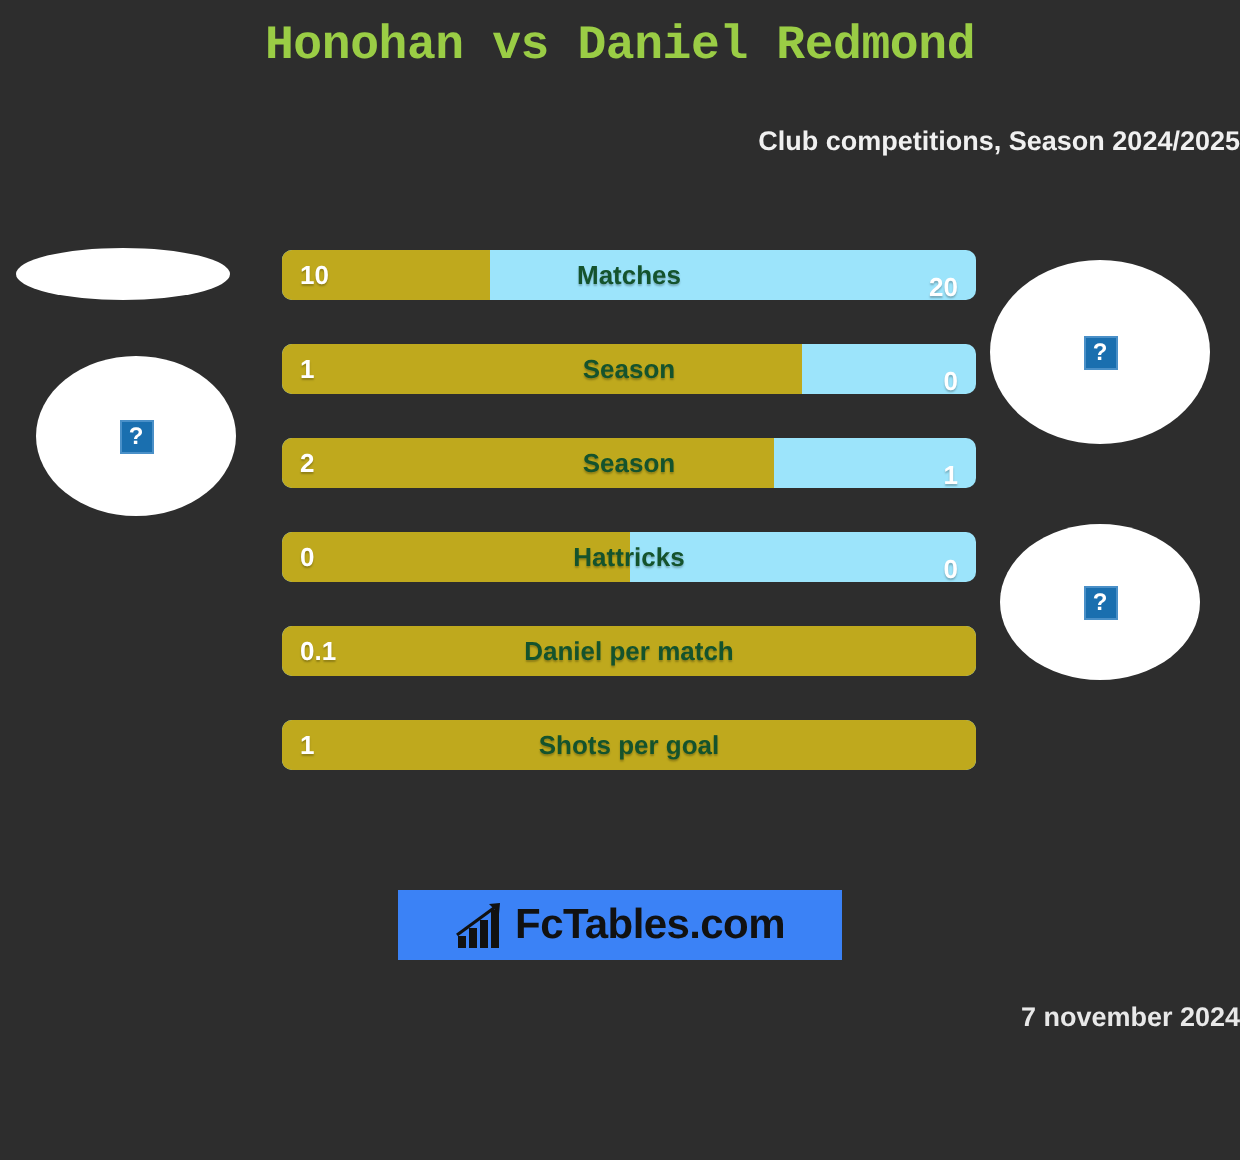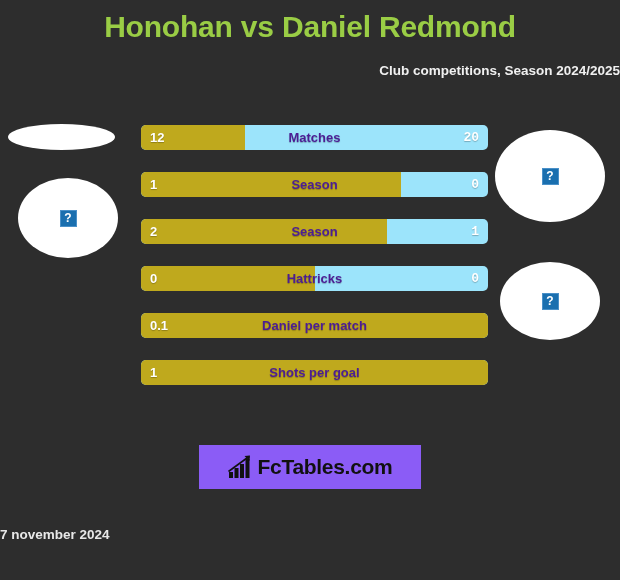--- a/index.html
+++ b/index.html
@@ -21,24 +21,24 @@
   }
 
   
   .title {
     position: absolute;
     top: 10px;
     left: 0;
     width: 620px;
     text-align: center;
     color: #9ACD45;
-    font-size: 30px;
+    font-size: 24px;
     font-weight: bold;
     letter-spacing: -0.2px;
-    font-family: Liberation Sans, sans-serif;
+    font-family: Liberation Mono, monospace;
     white-space: nowrap;
   }
   .subtitle {
     position: absolute;
     top: 63px;
     left: 0;
     width: 620px;
     text-align: right;
     color: #f0f0f0;
     font-size: 13.5px;
@@ -126,59 +126,59 @@
     background: #BFA91D;
   }
   .bar-label {
     position: absolute;
     left: 0;
     right: 0;
     top: 0;
     height: 24px;
     line-height: 25px;
     text-align: center;
-    color: #4c1d95;
+    color: #14532d;
     font-size: 13px;
     font-weight: bold;
     font-family: "Liberation Sans", sans-serif;
     text-shadow: 0 1px 1px rgba(0,0,0,0.25);
   }
   .bar-val-left {
     position: absolute;
     left: 9px;
     top: 0;
     height: 25px;
     line-height: 25px;
     color: #ffffff;
     font-size: 13px;
     font-weight: bold;
     font-family: "Liberation Sans", sans-serif;
     text-shadow: 0 1px 1px rgba(0,0,0,0.25);
   }
   .bar-val-right {
     position: absolute;
     right: 9px;
-    top: 0;
+    top: 6px;
     height: 25px;
     line-height: 25px;
     color: #ffffff;
     font-size: 13px;
     font-weight: bold;
-    font-family: Liberation Mono, monospace;
+    font-family: Liberation Sans, sans-serif;
     text-shadow: 0 1px 1px rgba(0,0,0,0.25);
   }
 
   
   .logo-box {
     position: absolute;
     left: 199px;
     top: 445px;
     width: 222px;
-    height: 44px;
-    background: #8b5cf6;
+    height: 35px;
+    background: #3b82f6;
     display: flex;
     align-items: center;
     justify-content: center;
     gap: 4px;
   }
   .logo-icon {
     display: block;
   }
   .logo-text {
     color: #111111;
@@ -187,26 +187,25 @@
     font-family: "Liberation Sans", sans-serif;
     letter-spacing: -0.3px;
   }
 
   
   .date {
     position: absolute;
     top: 501px;
     left: 0;
     width: 620px;
-    text-align: left;
+    text-align: right;
     color: #e8e8e8;
     font-size: 13.5px;
     font-weight: bold;
     font-family: "Liberation Sans", sans-serif;
-    margin-top: 26px;
   }
 </style>
 </head>
 <body>
 
 <div class="page">
 
   <div class="title">Honohan vs Daniel Redmond</div>
   <div class="subtitle">Club competitions, Season 2024/2025</div>
 
@@ -221,21 +220,21 @@
   </div>
 
   <div class="avatar" id="avatar-away-flag">
     <span class="broken-img">?</span>
   </div>
 
   <div class="bars">
 
     <div class="bar-row">
       <div class="bar-fill" style="width: 30%;"></div>
-      <div class="bar-val-left">12</div>
+      <div class="bar-val-left">10</div>
       <div class="bar-label">Matches</div>
       <div class="bar-val-right">20</div>
     </div>
 
     <div class="bar-row">
       <div class="bar-fill" style="width: 75%;"></div>
       <div class="bar-val-left">1</div>
       <div class="bar-label">Season</div>
       <div class="bar-val-right">0</div>
     </div>

